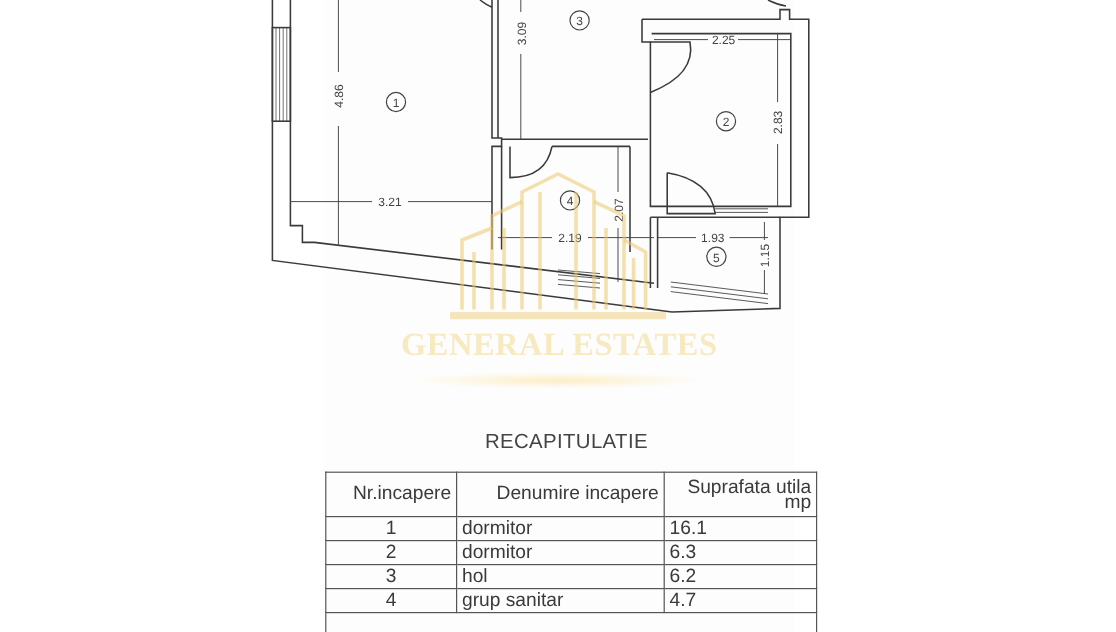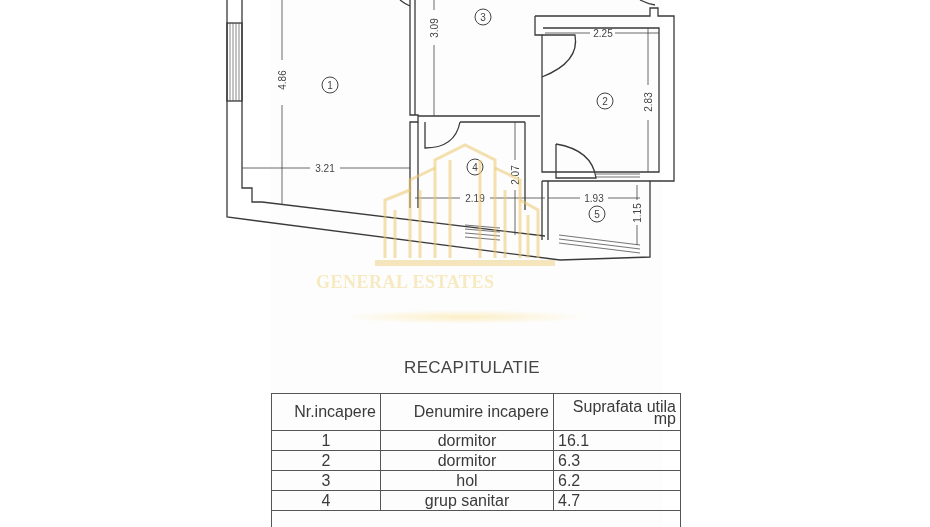--- a/index.html
+++ b/index.html
@@ -12,23 +12,23 @@
     .paper {
       position: absolute; left: 270px; top: 0; width: 392px; height: 527px;
       background: #fdfdfd;
     }
     #plan { position: absolute; left: 0; top: 0; width: 930px; height: 300px; }
     .watermark {
       position: absolute; left: 300px; top: 140px; width: 330px; height: 200px;
       pointer-events: none;
     }
     .wm-text {
-      position: absolute; left: 316px; top: 272px; width: 300px; text-align: left;
+      position: absolute; left: 316px; top: 272px; width: 300px; text-align: center;
       font-family: "Liberation Serif", "DejaVu Serif", serif;
-      font-weight: bold; font-size: 18px; letter-spacing: 0.5px;
+      font-weight: bold; font-size: 27px; letter-spacing: 0.5px;
       color: rgba(240, 210, 120, 0.45);
     }
     .wm-glow {
       position: absolute; left: 340px; top: 310px; width: 250px; height: 14px;
       border-radius: 50%;
       background: radial-gradient(ellipse at center, rgba(250,220,130,0.45) 0%, rgba(250,220,130,0) 70%);
     }
     .recap-title {
       position: absolute; left: 372px; top: 358px; width: 200px; text-align: center;
       font-size: 17px; color: #444; letter-spacing: 0.3px;
@@ -37,21 +37,21 @@
       position: absolute; left: 271px; top: 393px; width: 410px;
       border-collapse: collapse; font-size: 16px; color: #3a3a3a;
     }
     table.recap td, table.recap th {
       border: 1.5px solid #555; padding: 0 4px; font-weight: normal;
     }
     table.recap th { height: 34px; text-align: right; vertical-align: middle; }
     table.recap th.c1 { width: 98px; padding-left: 6px; }
     table.recap th.c2 { width: 164px; margin-left: 47px; }
     table.recap th.c3 { text-align: right; line-height: 12px; padding-top: 2px; }
-    table.recap td { height: 19px; line-height: 19px; text-align: center; }
+    table.recap td { height: 19px; line-height: 19px; }
     table.recap td.num { text-align: center; }
     table.recap td.val { text-align: left; }
     table.recap tr.blank td { height: 24px; border-bottom: none; }
   </style>
 </head>
 <body>
 
 <div class="paper"></div>
 
 <svg id="plan" viewBox="0 0 930 300" xmlns="http://www.w3.org/2000/svg">

